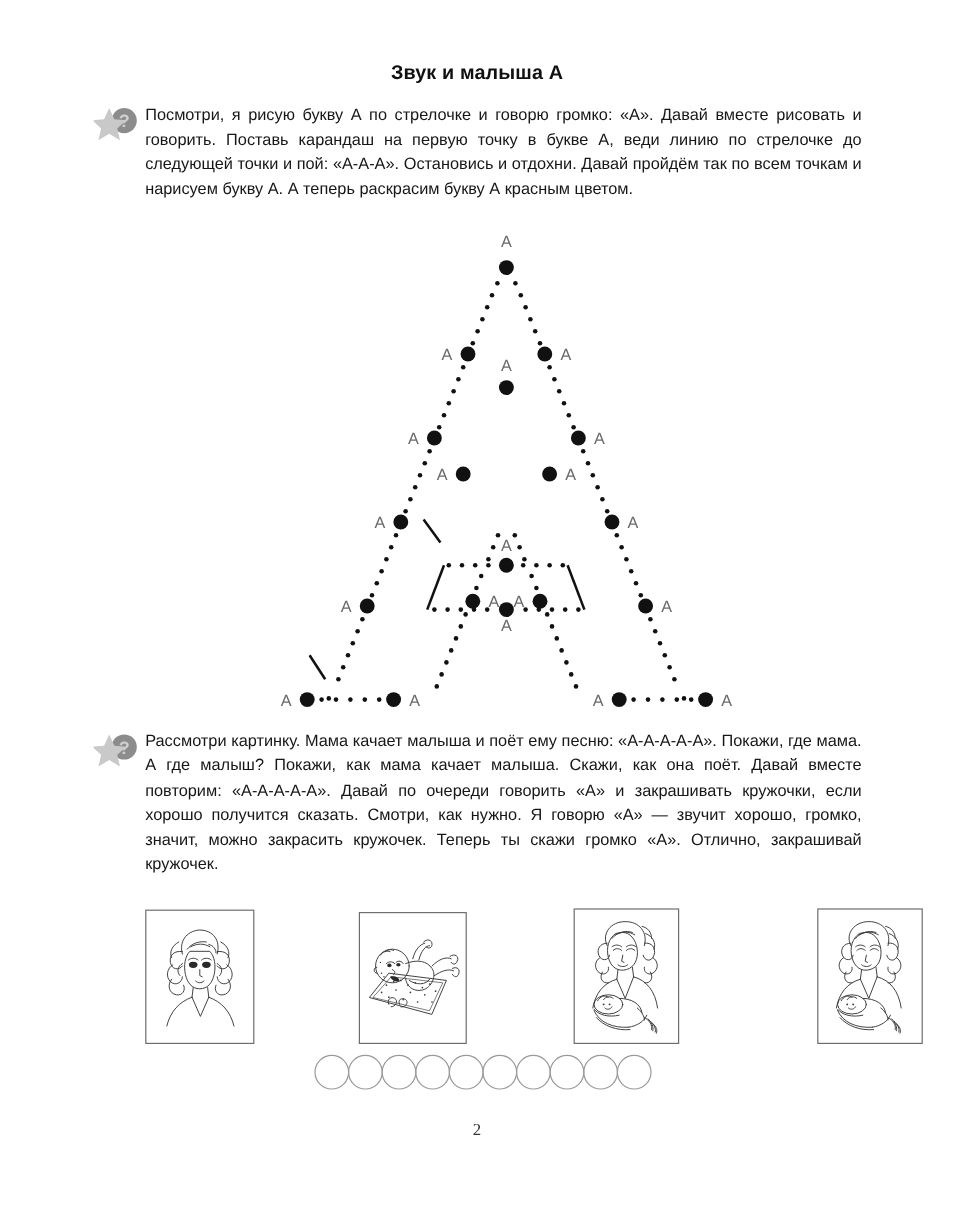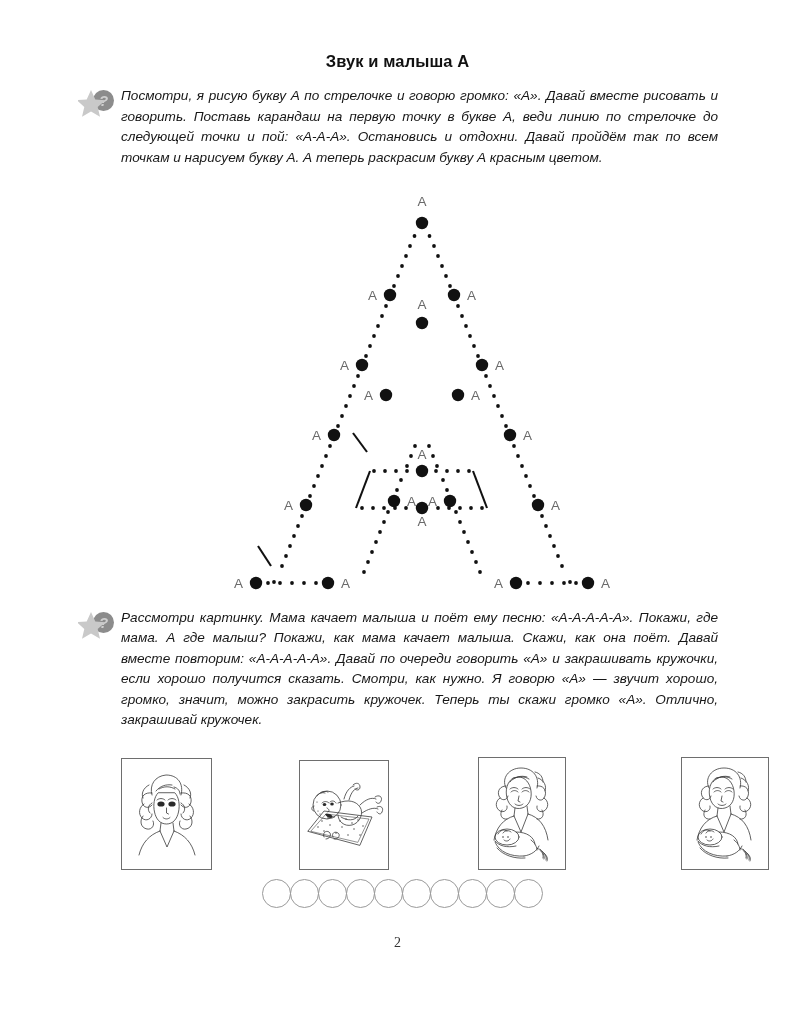--- a/index.html
+++ b/index.html
@@ -35,22 +35,22 @@
     letter-spacing: 0.1px;
     color: #111;
   }
 
   
   .task {
     position: absolute;
     left: 78px;
     width: 640px;
   }
-  .task-1 { top: 86px; font-style: italic; }
-  .task-2 { top: 608px; font-style: italic; }
+  .task-1 { top: 86px; }
+  .task-2 { top: 608px; }
 
   .task-icon {
     position: absolute;
     left: 0;
     top: 2px;
     width: 38px;
     height: 34px;
   }
   .task-body {
     margin-left: 43px;

